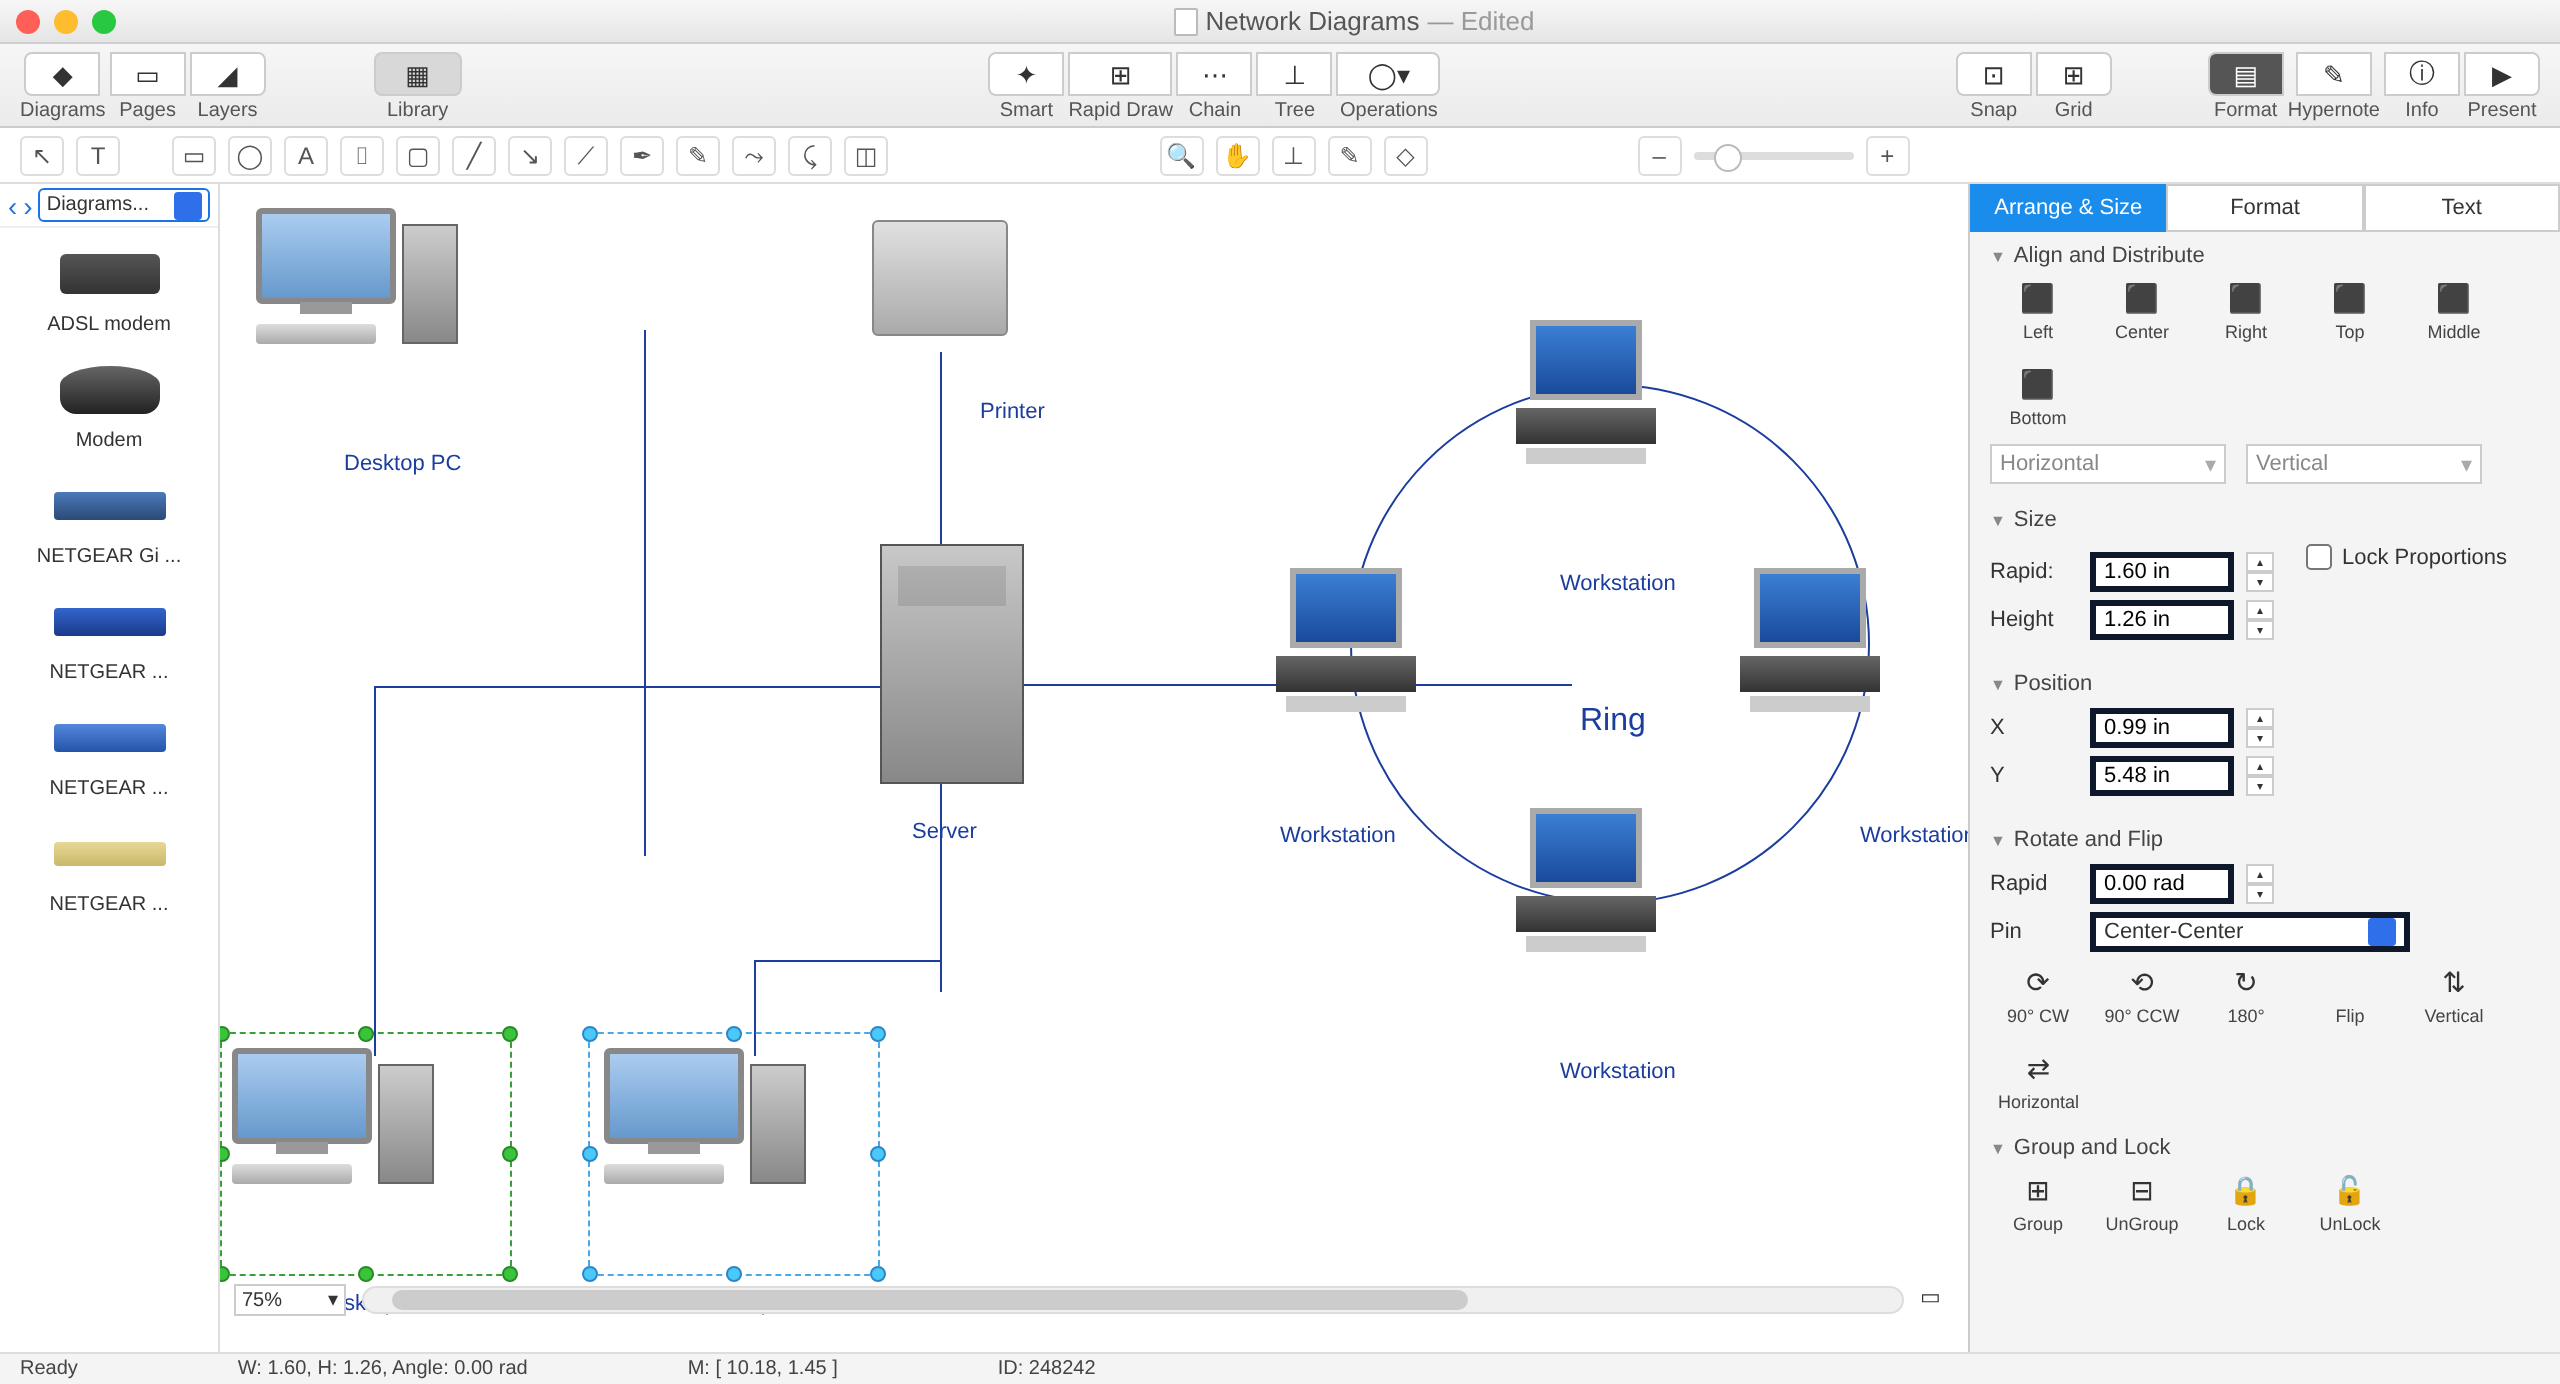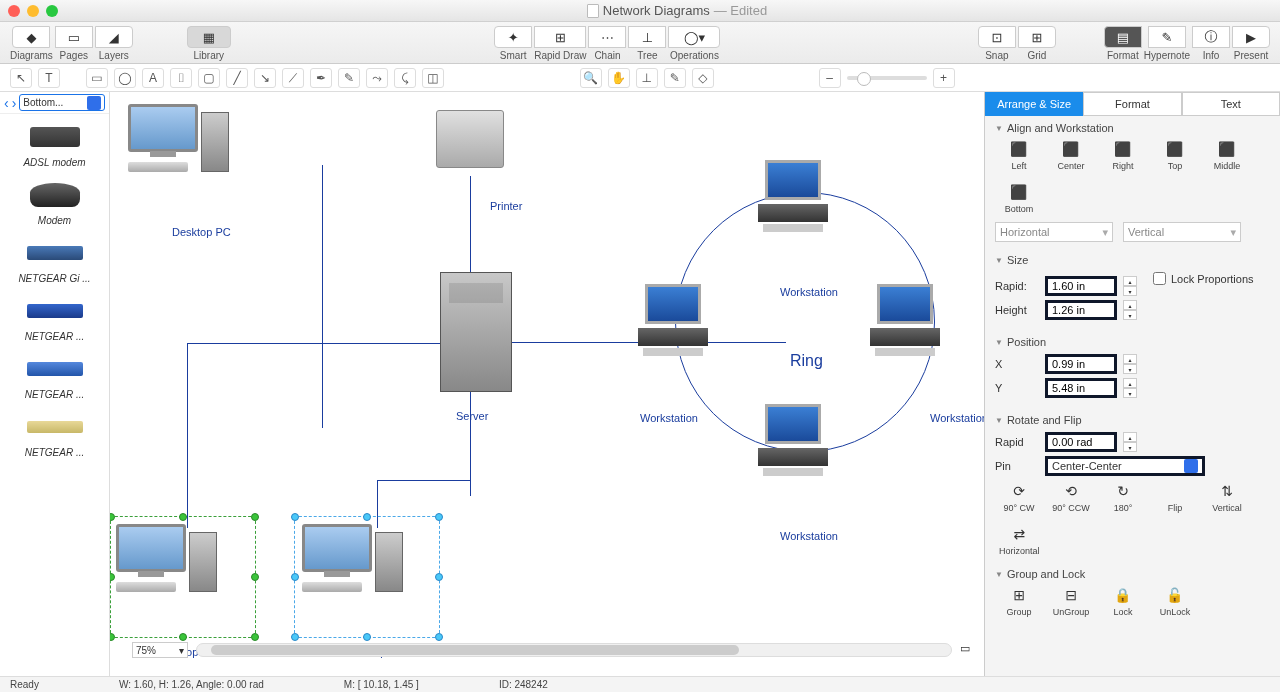--- a/index.html
+++ b/index.html
@@ -31,21 +31,21 @@
 .sectb .sep{ width:14px;}
 .slider{ width:80px; height:4px; background:#ddd; border-radius:2px; position:relative;}
 .slider::after{content:''; position:absolute; left:10px; top:-4px; width:12px; height:12px; background:#fff; border:1px solid #bbb; border-radius:50%;}
 
 .main{ display:flex; height:584px;}
 .sidebar{ width:110px; background:#fff; border-right:1px solid #ddd; overflow:hidden;}
 .sb-hdr{ height:22px; display:flex; align-items:center; gap:3px; padding:0 4px; border-bottom:1px solid #eee;}
 .sb-hdr .nav{color:#1a73e8; cursor:pointer; font-size:14px;}
 .sb-hdr .sbsel{ flex:1; height:17px; background:#fff; border:1px solid #1a73e8; border-radius:3px; font-size:10px; padding:0 3px; display:flex; align-items:center; justify-content:space-between;}
 .sb-hdr .sbsel::after{content:'';width:14px;height:14px;background:#2f6fea;border-radius:2px;}
-.sb-items{ padding:6px 2px; display:flex; flex-direction:column; gap:10px; align-items:center;font-style:italic;}
+.sb-items{ padding:6px 2px; display:flex; flex-direction:column; gap:10px; align-items:center;}
 .sb-item{ display:flex; flex-direction:column; align-items:center; gap:3px; width:100%;}
 .sb-item .shape{ width:56px; height:34px; display:flex; align-items:center; justify-content:center;}
 .sb-item .lbl{ font-size:10px; color:#333; text-align:center;}
 .modem1{width:50px;height:20px;background:linear-gradient(#555,#333);border-radius:3px;position:relative;}
 .modem2{width:50px;height:24px;background:linear-gradient(#666,#222);border-radius:50% 50% 8px 8px / 40% 40% 8px 8px;}
 .switch1{width:56px;height:14px;background:linear-gradient(#4a7ab8,#2a4a78);border-radius:2px;}
 .switch2{width:56px;height:14px;background:linear-gradient(#3366cc,#1a3a8a);border-radius:2px;}
 .switch3{width:56px;height:14px;background:linear-gradient(#5588dd,#2255aa);border-radius:2px;}
 .switch4{width:56px;height:12px;background:linear-gradient(#e8d898,#c8b868);border-radius:2px;}
 
@@ -224,21 +224,21 @@
   <div style="flex:1"></div>
 </div>
 
 <div class="main">
 
   <div class="sidebar">
     <div class="sb-hdr">
       <span class="nav">‹</span>
       <span class="nav">›</span>
       <div class="sbsel">
-          <span>Bottom...</span>
+          <span>Diagrams...</span>
         </div>
     </div>
     <div class="sb-items">
       <div class="sb-item">
           <div class="shape">
             <div class="modem1"></div>
           </div>
           <div class="lbl">ADSL modem</div>
         </div>
       <div class="sb-item">
@@ -381,41 +381,41 @@
             <div>
               <div class="monitor"></div>
               <div class="kbd"></div>
             </div>
             <div class="tower"></div>
           </div>
       </div>
       <div class="cnv-label" style="left:236px;top:554px">Desktop PC</div>
     </div>
 
-    <div class="btmbar" style="left:16px;right:0;">
+    <div class="btmbar" style="left:1px;right:0;">
       <div class="zoom-sel">
           <span>75%</span>
           <span>▾</span>
         </div>
       <div class="hscroll"></div>
       <div class="sbtn" style="width:18px;height:16px">▭</div>
     </div>
   </div>
 
   <div class="inspector">
     <div class="insp-tabs">
       <div class="insp-tab active">Arrange &amp; Size</div>
       <div class="insp-tab">Format</div>
       <div class="insp-tab">Text</div>
     </div>
 
 
     <div class="sect">
       <div class="sect-hd">
-          <span>Align and Workstation</span>
+          <span>Align and Distribute</span>
         </div>
       <div class="iconrow">
         <div class="iconbtn">
             <div class="ii">⬛</div>
             <div class="il">Left</div>
           </div>
         <div class="iconbtn">
             <div class="ii">⬛</div>
             <div class="il">Center</div>
           </div>

